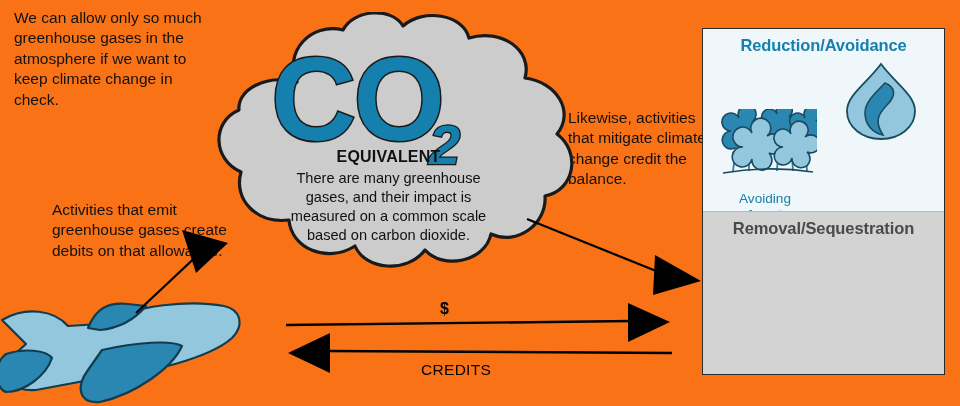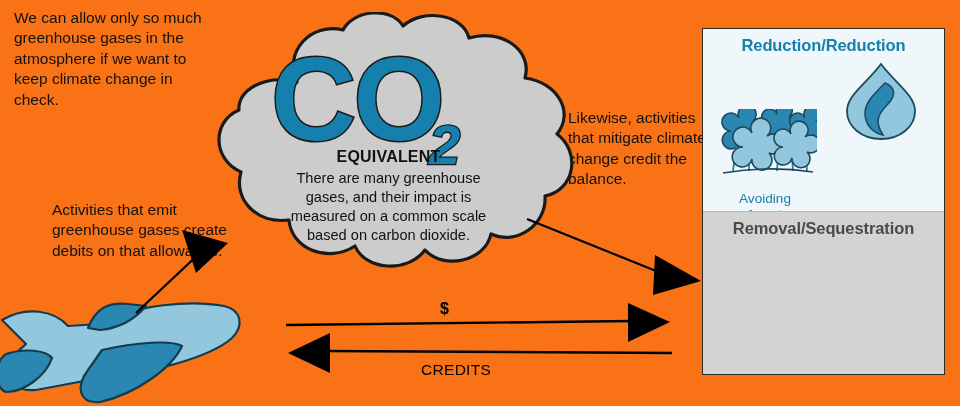--- a/index.html
+++ b/index.html
@@ -204,21 +204,21 @@
       <polygon points="50,38 8,58 50,78" fill="#000"></polygon>
     </svg>
   </div>
 
   <div class="abs" id="label-dollar">$</div>
   <div class="abs" id="label-credits-flow">CREDITS</div>
 
   <div class="abs" id="right-panel">
 
     <div id="panel-top">
-      <div class="panel-title" id="title-reduction">Reduction/Reduction</div>
+      <div class="panel-title" id="title-reduction">Reduction/Avoidance</div>
 
       <div class="icon-cell" id="cell-trees">
         <svg class="icon-art" width="104" height="82" viewBox="0 0 104 82" xmlns="http://www.w3.org/2000/svg">
 
           <g fill="#2A87B2" stroke="#1a4a60" stroke-width="1.6">
             <path d="M18,22 a9,9 0 1,1 8,-13 a9,9 0 1,1 14,3 a9,9 0 1,1 2,15 a9,9 0 1,1 -15,6 a9,9 0 1,1 -9,-11 Z"></path>
             <path d="M56,16 a8,8 0 1,1 8,-11 a8,8 0 1,1 12,3 a8,8 0 1,1 1,13 a8,8 0 1,1 -13,5 a8,8 0 1,1 -8,-10 Z"></path>
             <path d="M84,20 a8,8 0 1,1 8,-11 a8,8 0 1,1 11,3 a8,8 0 1,1 1,13 a8,8 0 1,1 -13,5 a8,8 0 1,1 -7,-10 Z"></path>
           </g>
 

